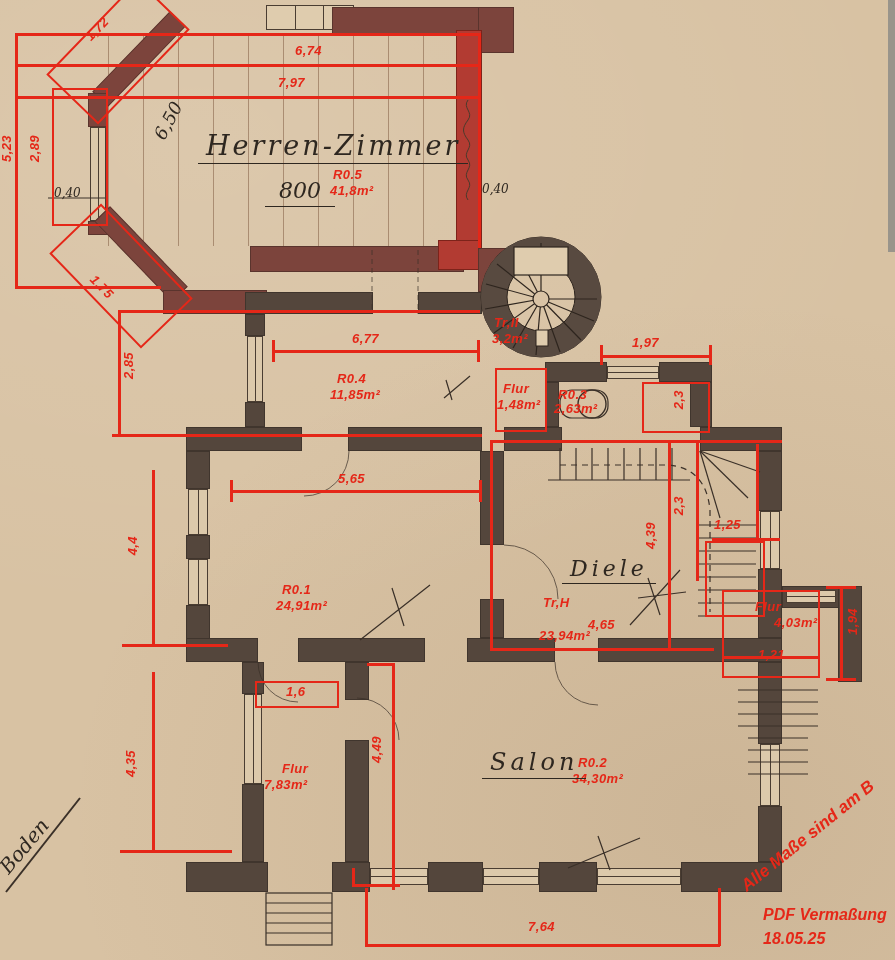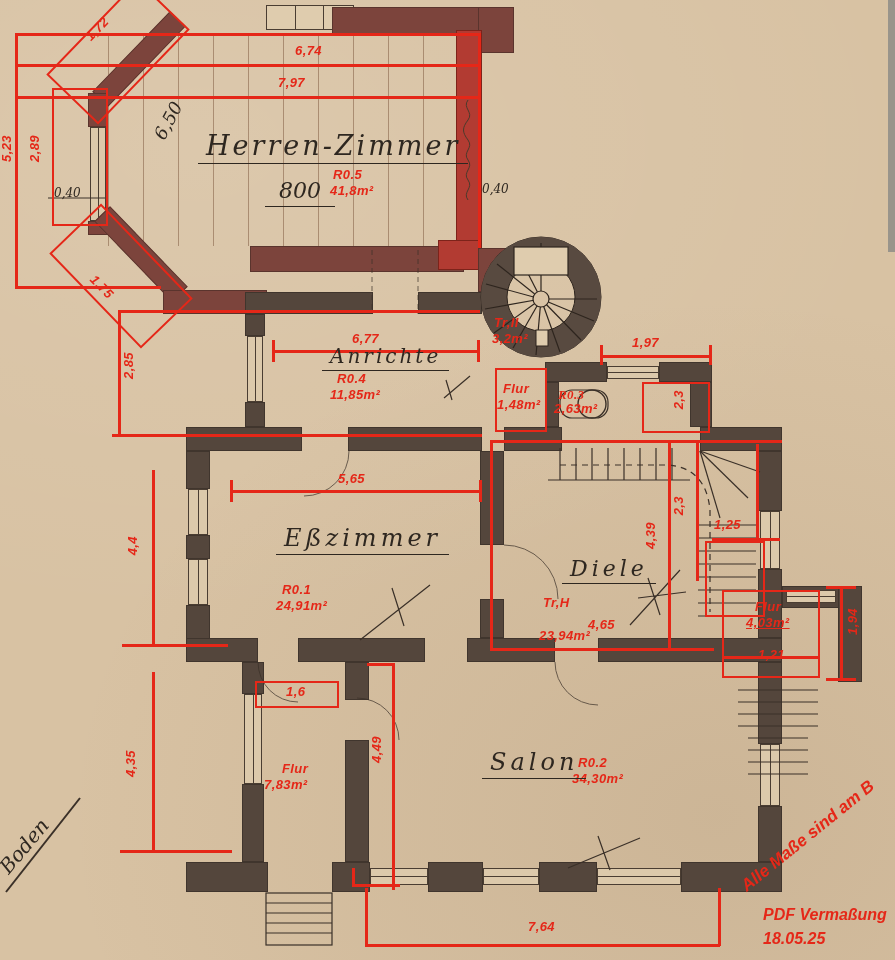--- a/index.html
+++ b/index.html
@@ -261,37 +261,35 @@
   <i class="rt" style="left:528px;top:920px;">7,64</i>
 
   <i class="rt" style="left:333px;top:168px;">R0.5</i>
   <i class="rt" style="left:330px;top:184px;">41,8m²</i>
   <i class="rt" style="left:337px;top:372px;">R0.4</i>
   <i class="rt" style="left:330px;top:388px;">11,85m²</i>
   <i class="rt" style="left:494px;top:316px;">Tr,II</i>
   <i class="rt" style="left:492px;top:332px;">3,2m²</i>
   <i class="rt" style="left:503px;top:382px;">Flur</i>
   <i class="rt" style="left:497px;top:398px;">1,48m²</i>
-  <i class="rt" style="left:558px;top:388px;font-family:Liberation Serif, serif;">R0.3</i>
+  <i class="rt" style="left:558px;top:388px;">R0.3</i>
   <i class="rt" style="left:554px;top:402px;">2,63m²</i>
   <i class="rt" style="left:282px;top:583px;">R0.1</i>
   <i class="rt" style="left:276px;top:599px;">24,91m²</i>
   <i class="rt" style="left:543px;top:596px;">Tr,H</i>
   <i class="rt" style="left:539px;top:629px;">23,94m²</i>
   <i class="rt" style="left:755px;top:600px;">Flur</i>
-  <i class="rt" style="left:746px;top:616px;text-decoration:underline;">4,03m²</i>
+  <i class="rt" style="left:774px;top:616px;">4,03m²</i>
   <i class="rt" style="left:282px;top:762px;">Flur</i>
   <i class="rt" style="left:264px;top:778px;">7,83m²</i>
   <i class="rt" style="left:578px;top:756px;">R0.2</i>
   <i class="rt" style="left:572px;top:772px;">34,30m²</i>
 
   <i class="script underl" style="left:198px;top:130px;font-size:27px;letter-spacing:3px;">Herren-Zimmer</i>
   <i class="script" style="left:265px;top:178px;font-size:22px;border-bottom:1px solid #2e2720;padding:0 14px 3px;">800</i>
-  <i class="script underl" style="left:322px;top:344px;font-size:20px;letter-spacing:3px;">Anrichte</i>
-  <i class="script underl" style="left:276px;top:524px;font-size:24px;letter-spacing:4px;">Eßzimmer</i>
   <i class="script underl" style="left:562px;top:556px;font-size:22px;letter-spacing:4px;">Diele</i>
   <i class="script underl" style="left:482px;top:748px;font-size:24px;letter-spacing:4px;">Salon</i>
   <i class="script" style="left:148px;top:110px;font-size:18px;transform:rotate(-62deg);">6,50</i>
   <i class="script" style="left:54px;top:186px;font-size:12px;">0,40</i>
   <i class="script" style="left:482px;top:182px;font-size:12px;">0,40</i>
   <i class="script" style="left:-8px;top:834px;font-size:20px;transform:rotate(-50deg);">Boden</i>
 
   <i class="stampTxt" style="left:750px;top:876px;transform:rotate(-39deg);transform-origin:left bottom;">Alle Maße sind am B</i>
   <i class="stampTxt" style="left:763px;top:906px;font-size:16px;">PDF Vermaßung</i>
   <i class="stampTxt" style="left:763px;top:930px;font-size:16px;">18.05.25</i>

